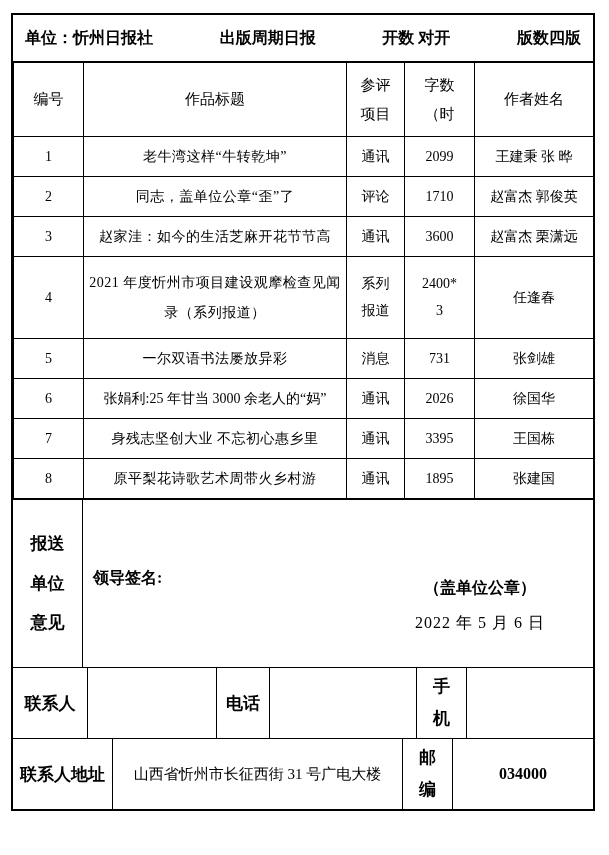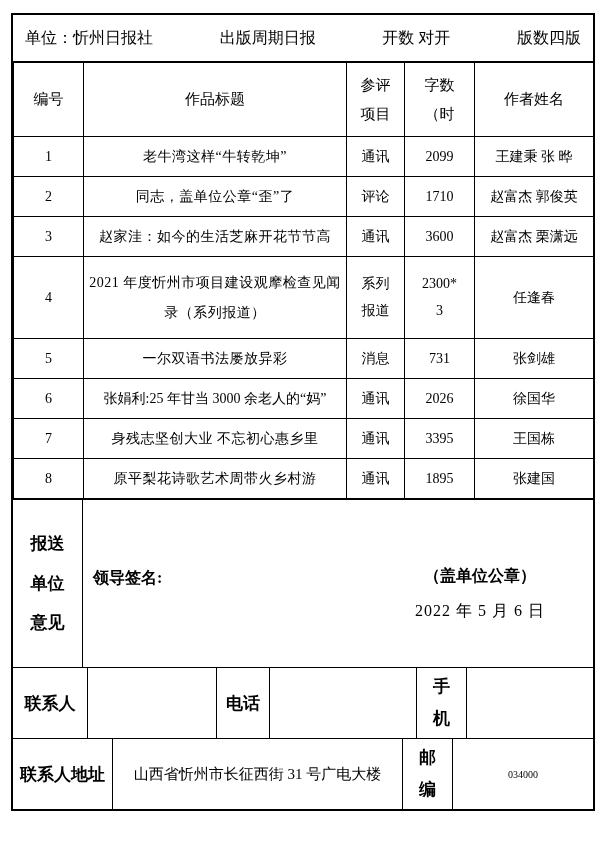--- a/index.html
+++ b/index.html
@@ -25,21 +25,21 @@
     box-sizing: border-box;
     background: #fff;
   }
   
   .unit-row {
     height: 47px;
     display: flex;
     align-items: center;
     justify-content: space-between;
     padding: 0 12px;
-    font-weight: normal;
+    font-weight: bold;
     font-size: 16px;
     border-bottom: 1px solid #000;
     box-sizing: border-box;
   }
   
   table.main {
     width: 100%;
     border-collapse: collapse;
     table-layout: fixed;
   }
@@ -87,21 +87,21 @@
   .sig-label {
     position: absolute;
     left: 10px;
     top: 68px;
     font-weight: bold;
     font-size: 16px;
   }
   .seal-block {
     position: absolute;
     right: 28px;
-    top: 66px;
+    top: 78px;
     width: 170px;
     text-align: center;
   }
   .seal-note { font-weight: bold; font-size: 16px; }
   .seal-date { font-size: 16px; margin-top: 14px; letter-spacing: 1px; }
   
   .contact-row {
     display: flex;
     border-top: 1px solid #000;
     height: 71px;
@@ -119,21 +119,21 @@
   .lbl { font-weight: bold; }
   .w-person  { width: 75px; }
   .w-pblank  { width: 129px; }
   .w-phone   { width: 53px; }
   .w-phblank { width: 147px; }
   .w-mobile  { width: 50px; }
   .w-mblank  { flex: 1; }
   .w-addrlbl { width: 100px; text-align: center; }
   .w-addrval { width: 290px; font-size: 15px; font-weight: normal; justify-content: center; }
   .w-postlbl { width: 50px; }
-  .w-postval { flex: 1; font-size: 10px; }
+  .w-postval { flex: 1; font-size: 16px; font-weight: bold; }
   .stack2 { white-space: pre-line; line-height: 1.9; text-align: center; }
 </style>
 </head>
 <body>
 
 <div class="page">
   <div class="sheet">
 
     <div class="unit-row">
       <span>单位：忻州日报社</span>
@@ -179,21 +179,21 @@
           <td class="c-title">赵家洼：如今的生活芝麻开花节节高</td>
           <td>通讯</td>
           <td>3600</td>
           <td>赵富杰 栗潇远</td>
         </tr>
         <tr class="tall">
           <td>4</td>
           <td class="c-title" style="line-height:2.1;">2021 年度忻州市项目建设观摩检查见闻录（系列报道）</td>
           <td class="pre">系列
 报道</td>
-          <td class="pre">2300*
+          <td class="pre">2400*
 3</td>
           <td>任逢春</td>
         </tr>
         <tr class="r">
           <td>5</td>
           <td class="c-title">一尔双语书法屡放异彩</td>
           <td>消息</td>
           <td>731</td>
           <td>张剑雄</td>
         </tr>

